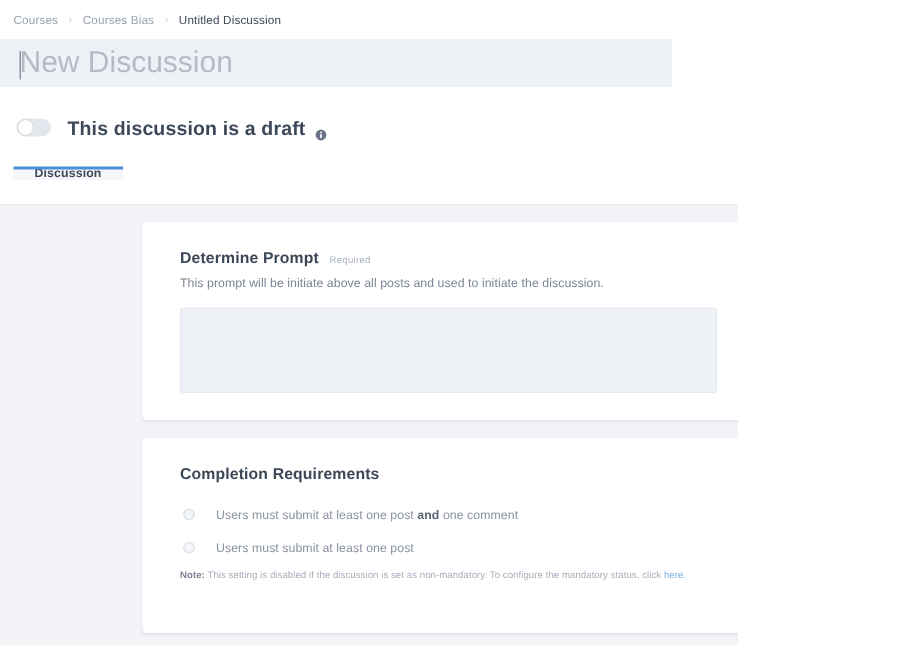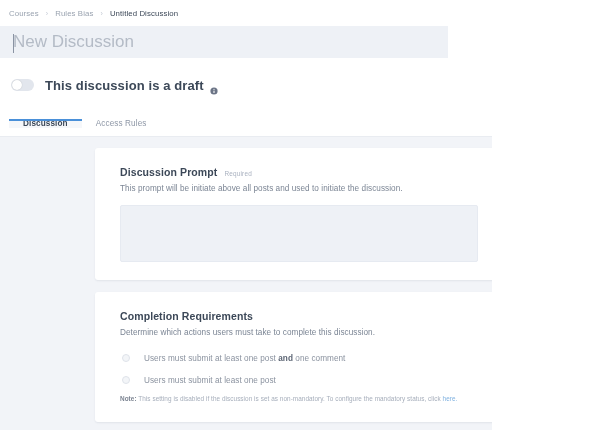--- a/index.html
+++ b/index.html
@@ -43,21 +43,21 @@
   .title-input {
     display: block;
     width: 448px;
     height: 32px;
     margin: 0 0 0 0;
     padding: 0 0 0 13px;
     border: none;
     outline: none;
     background: #eef1f6;
     font-family: "Liberation Sans", sans-serif;
-    font-size: 17px;
+    font-size: 20px;
     color: #6d28d9;
     line-height: 32px;
   }
   .title-input::placeholder { color: #b4bbc6; opacity: 1; }
   .caret {
     position: absolute;
     left: 13px;
     top: 34px;
     width: 1px;
     height: 19px;
@@ -103,21 +103,21 @@
     display: inline-block;
   }
 
   
   .tabs-bar {
     position: relative;
     margin-top: 15px;
     height: 26px;
     border-bottom: 1px solid #e9ecf1;
     display: flex;
-    align-items: center;
+    align-items: flex-start;
     padding-left: 9px;
   }
   .tab {
     position: relative;
     display: flex;
     align-items: center;
     padding: 0 14px;
     font-size: 8.2px;
     color: #8e97a6;
     cursor: pointer;
@@ -233,21 +233,21 @@
   .note .note-link { color: #7fb1e0; cursor: pointer; }
 </style>
 </head>
 <body>
 
 <div id="app">
 
   <nav class="breadcrumb">
     <span class="crumb">Courses</span>
     <span class="crumb-sep">›</span>
-    <span class="crumb">Rules Bias</span>
+    <span class="crumb">Courses Bias</span>
     <span class="crumb-sep">›</span>
     <span class="crumb current">Untitled Discussion</span>
   </nav>
 
   <div class="title-wrap">
     <input class="title-input" type="text" value="" placeholder="New Discussion" style="">
     <div class="caret"></div>
   </div>
 
   <div class="draft-row">
@@ -261,41 +261,37 @@
         <circle cx="8" cy="4.6" r="1.2" fill="#ffffff"></circle>
         <rect x="6.9" y="6.8" width="2.2" height="5.4" rx="1" fill="#ffffff"></rect>
       </svg>
     </span>
   </div>
 
   <div class="tabs-bar">
     <div class="tab active">
       <span>Discussion</span>
     </div>
-    <div class="tab">
-      <span>Access Rules</span>
-    </div>
   </div>
 
   <div class="content">
 
     <section class="card card--prompt">
       <h2 class="card-title">
-        <span>Discussion Prompt</span>
+        <span>Determine Prompt</span>
         <span class="req-badge">Required</span>
       </h2>
       <p class="card-desc">This prompt will be initiate above all posts and used to initiate the discussion.</p>
       <textarea class="prompt-textarea" placeholder="" style=""></textarea>
     </section>
 
     <section class="card card--completion">
       <h2 class="card-title">
         <span>Completion Requirements</span>
       </h2>
-      <p class="card-desc">Determine which actions users must take to complete this discussion.</p>
 
       <div class="options">
         <div class="option-row">
           <span class="radio"></span>
           <span class="option-label"><span>Users must submit at least one post </span><b>and</b><span> one comment</span></span>
         </div>
         <div class="option-row">
           <span class="radio"></span>
           <span class="option-label"><span>Users must submit at least one post</span></span>
         </div>

